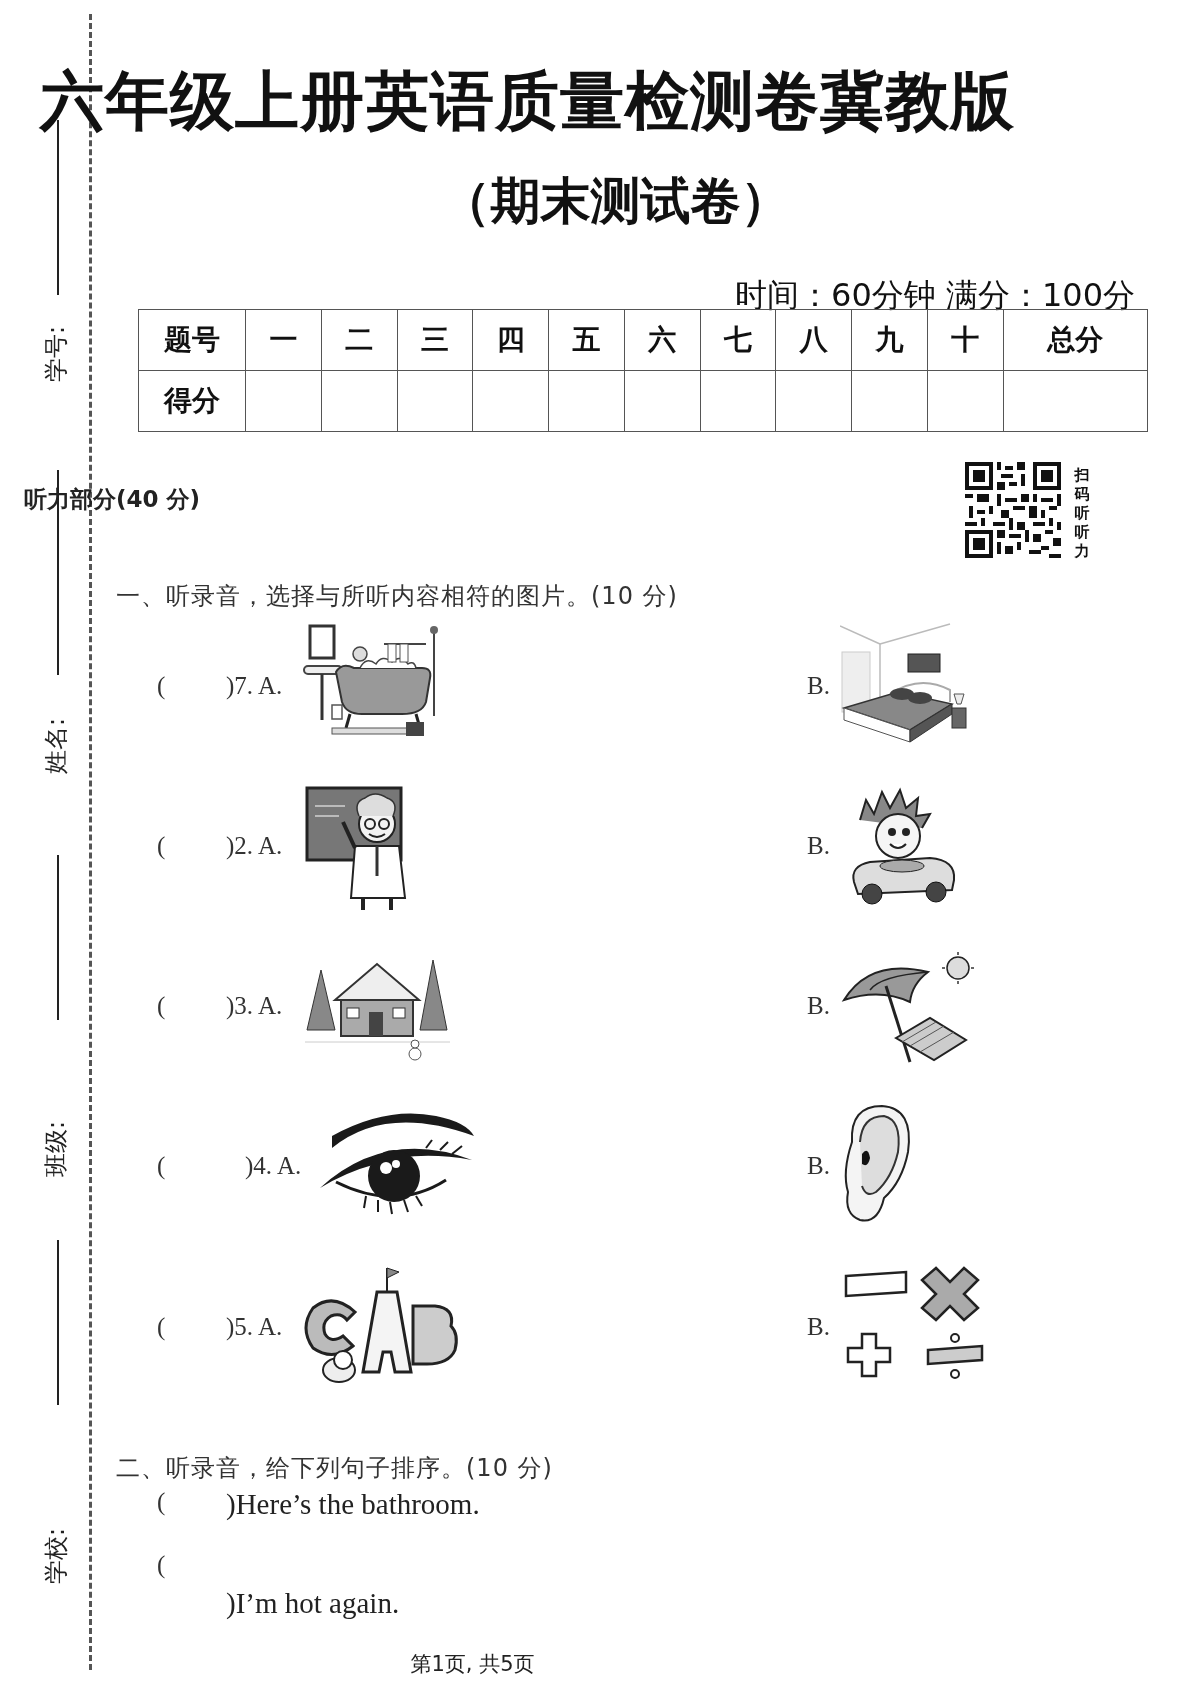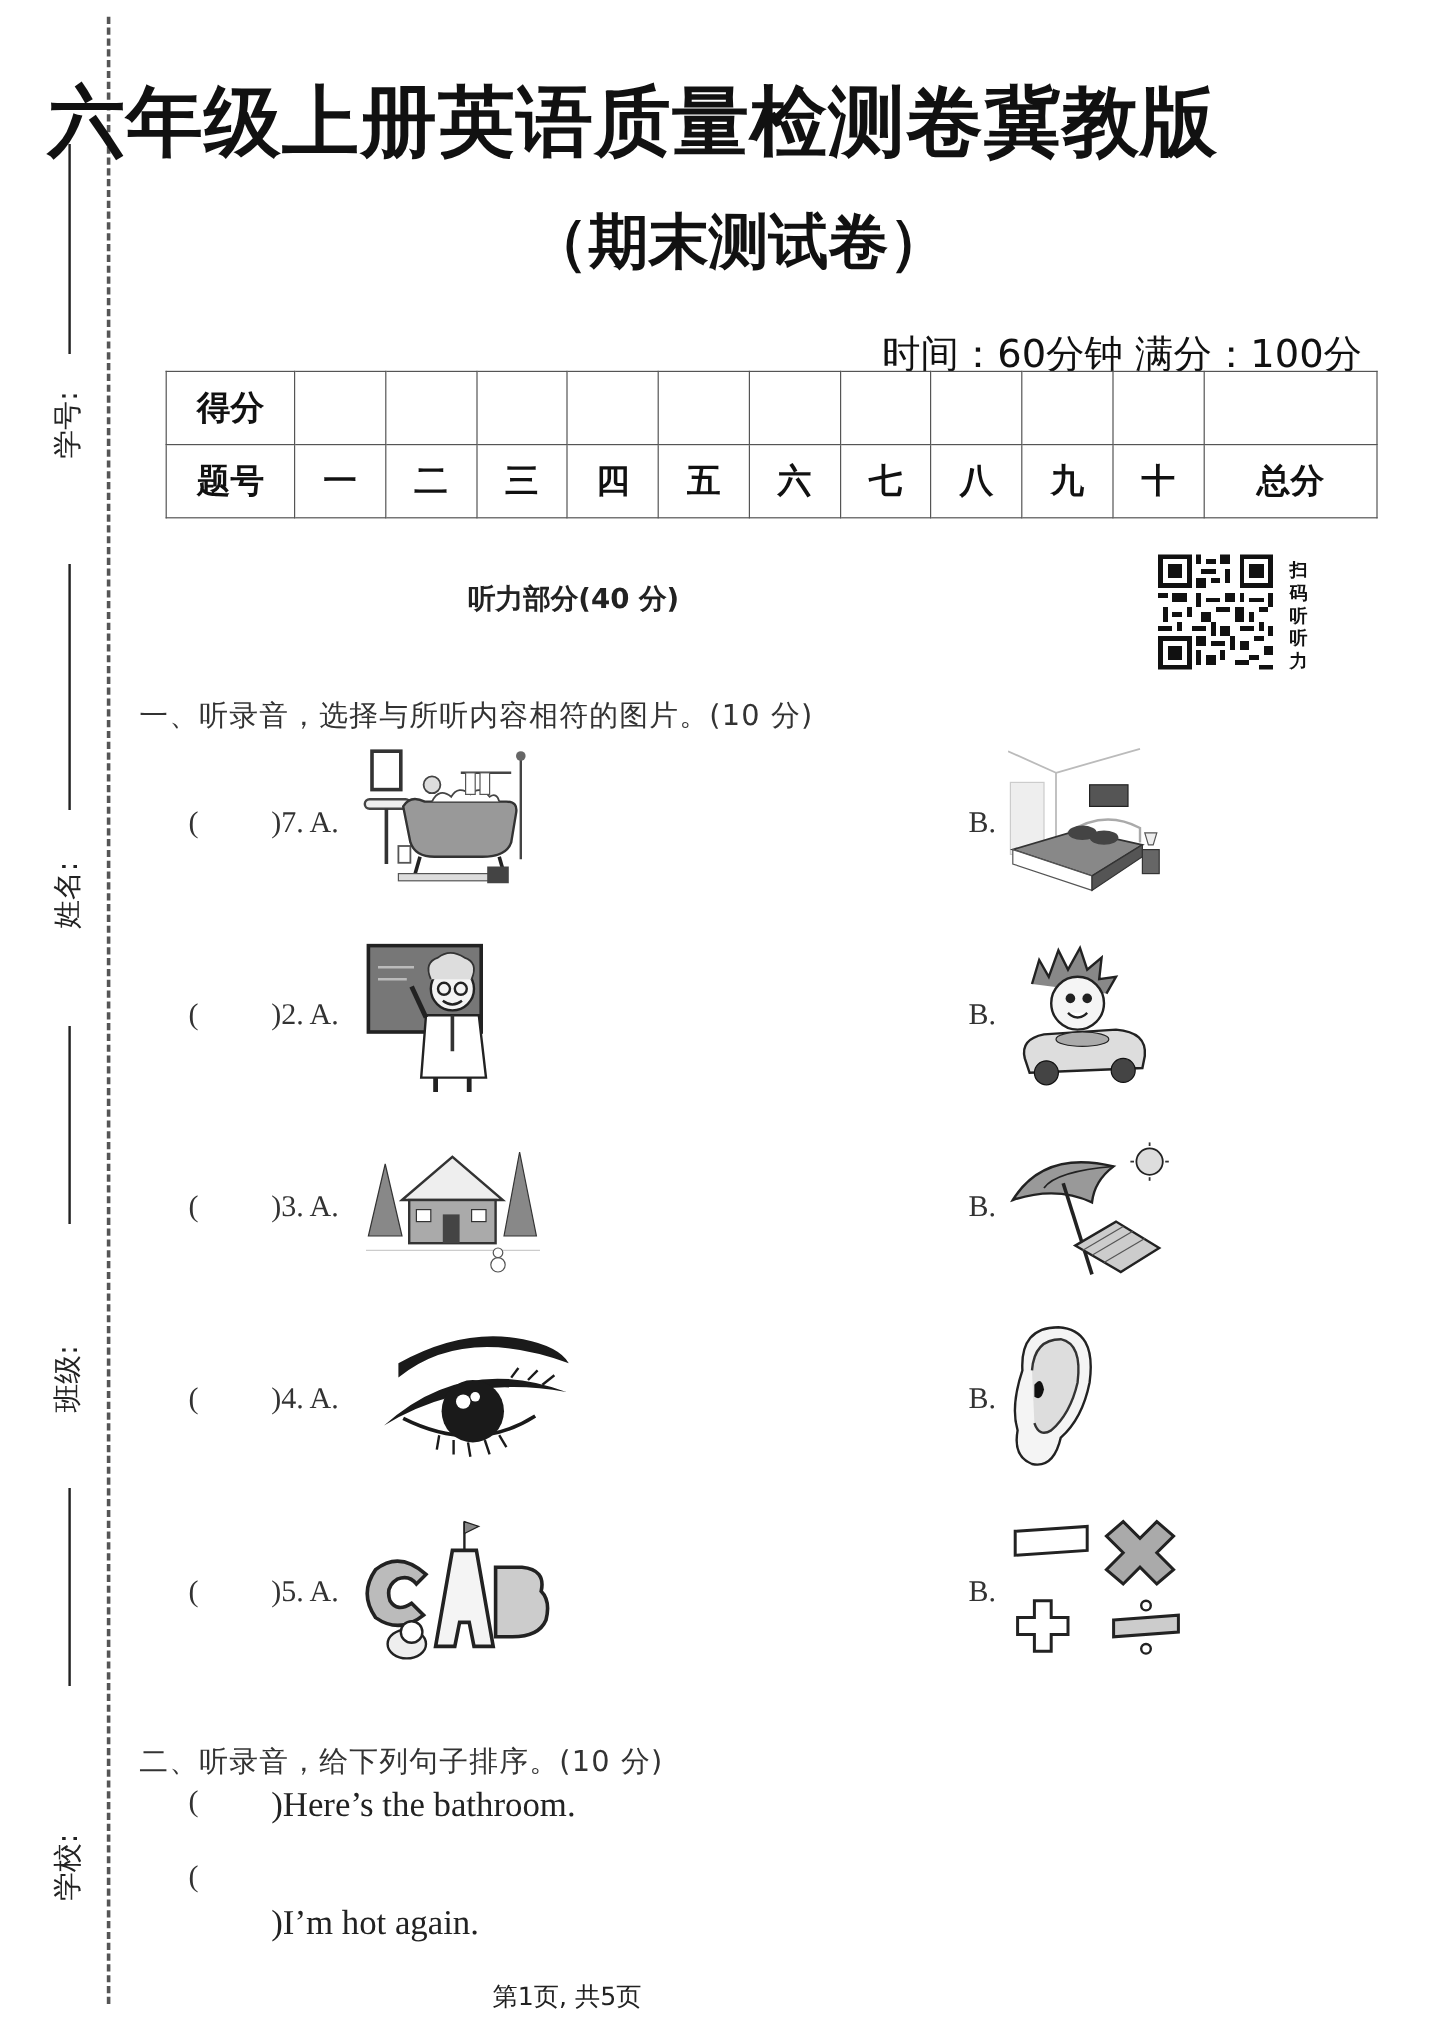--- a/index.html
+++ b/index.html
@@ -8,21 +8,21 @@
   .abs { position:absolute; }
   .dash-line { left:89px; top:14px; width:0; height:1656px; border-left:3px dashed #555; }
   .bind-line { position:absolute; left:57px; width:0; border-left:2px solid #222; }
   .bind-label { position:absolute; left:28px; font-size:24px; transform:rotate(-90deg); transform-origin:center; white-space:nowrap; color:#222; }
   .title { left:0; width:1055px; top:58px; text-align:center; font-size:64px; font-weight:bold; letter-spacing:1px; font-family:"Liberation Sans","DejaVu Sans",sans-serif; }
   .subtitle { left:0; width:1191px; top:168px; text-align:center; font-size:50px; font-weight:bold; padding-left:40px; box-sizing:border-box; }
   .meta { right:56px; top:274px; font-size:32px; }
   table.score { position:absolute; left:138px; top:309px; width:1010px; border-collapse:collapse; }
   table.score td { border:1.5px solid #555; height:58px; text-align:center; font-size:28px; font-family:"DejaVu Serif","Liberation Serif",serif; font-weight:bold; }
   table.score td.first { width:104px; }
-  .listen-head { left:0; width:952px; top:484px; text-align:center; font-size:23px; font-weight:bold; color:#222; padding-left:4px; box-sizing:border-box; }
+  .listen-head { left:0; width:952px; top:484px; font-size:23px; font-weight:bold; color:#222; padding-left:24px; box-sizing:border-box; }
   .qr { left:965px; top:462px; width:96px; height:96px; }
   .qr-text { left:1071px; top:466px; width:22px; font-size:15px; font-weight:bold; line-height:19px; text-align:center; }
   .section-head { left:116px; font-size:24px; color:#333; letter-spacing:1px;margin-top:28px; }
   .q-label { font-family:"Liberation Serif","DejaVu Serif",serif; font-size:25px; color:#333; white-space:pre; }
   .paren-open { left:157px; }
   .paren-close { left:226px; }
   .opt-b { left:807px; }
   .pic { position:absolute; }
   .sentence { font-family:"Liberation Serif","DejaVu Serif",serif; font-size:29px; color:#222; }
   .footer { left:0; width:945px; top:1650px; text-align:center; font-size:21px; color:#222; }
@@ -49,46 +49,46 @@
   <div class="bind-label" style="top:1540px;">学校:</div>
 </div>
 
 <div class="abs title">六年级上册英语质量检测卷冀教版</div>
 <div class="abs subtitle">（期末测试卷）</div>
 <div class="abs meta">时间：60分钟  满分：100分</div>
 
 <table class="score">
   <tbody>
       <tr>
-    <td class="first">得分</td>
-    <td></td>
-    <td></td>
-    <td></td>
-    <td></td>
-    <td></td>
-    <td></td>
-    <td></td>
-    <td></td>
-    <td></td>
-    <td></td>
-    <td></td>
-  </tr>
-  <tr>
     <td class="first">题号</td>
     <td>一</td>
     <td>二</td>
     <td>三</td>
     <td>四</td>
     <td>五</td>
     <td>六</td>
     <td>七</td>
     <td>八</td>
     <td>九</td>
     <td>十</td>
     <td>总分</td>
+  </tr>
+  <tr>
+    <td class="first">得分</td>
+    <td></td>
+    <td></td>
+    <td></td>
+    <td></td>
+    <td></td>
+    <td></td>
+    <td></td>
+    <td></td>
+    <td></td>
+    <td></td>
+    <td></td>
   </tr>
 </tbody>
   </table>
 
 <div class="abs listen-head">听力部分(40 分)</div>
 
 <div class="abs qr">
   <svg width="96" height="96" viewBox="0 0 24 24" shape-rendering="crispEdges">
     <rect width="24" height="24" fill="#fff"></rect>
     <g fill="#111">
@@ -269,21 +269,21 @@
           <line x1="134" y1="18" x2="131" y2="18"></line>
           <line x1="102" y1="18" x2="105" y2="18"></line>
           <line x1="118" y1="34" x2="118" y2="31"></line>
       </g>
     </svg>
   </div>
 </div>
 
 <div>
   <span class="abs q-label paren-open" style="top:1152px;">(</span>
-  <span class="abs q-label paren-close" style="top:1152px;">)4. A.</span>
+  <span class="abs q-label paren-close" style="top:1152px;margin-left:19px;">)4. A.</span>
   <div class="pic" style="left:316px;top:1108px;">
     <svg width="160" height="112" viewBox="0 0 160 112">
       <path d="M16 40 Q70 -4 158 28 Q150 14 120 8 Q70 -2 16 28 Z" fill="#1a1a1a"></path>
       <path d="M4 80 Q70 20 156 52 Q100 42 60 56 Q30 64 4 80 Z" fill="#1a1a1a"></path>
       <path d="M20 74 Q80 104 130 72" fill="none" stroke="#1a1a1a" stroke-width="3"></path>
       <circle cx="78" cy="68" r="26" fill="#1a1a1a"></circle>
       <circle cx="70" cy="60" r="6" fill="#fff"></circle>
       <circle cx="80" cy="56" r="4" fill="#fff"></circle>
       <g stroke="#1a1a1a" stroke-width="2">
         <line x1="50" y1="88" x2="48" y2="100"></line>

